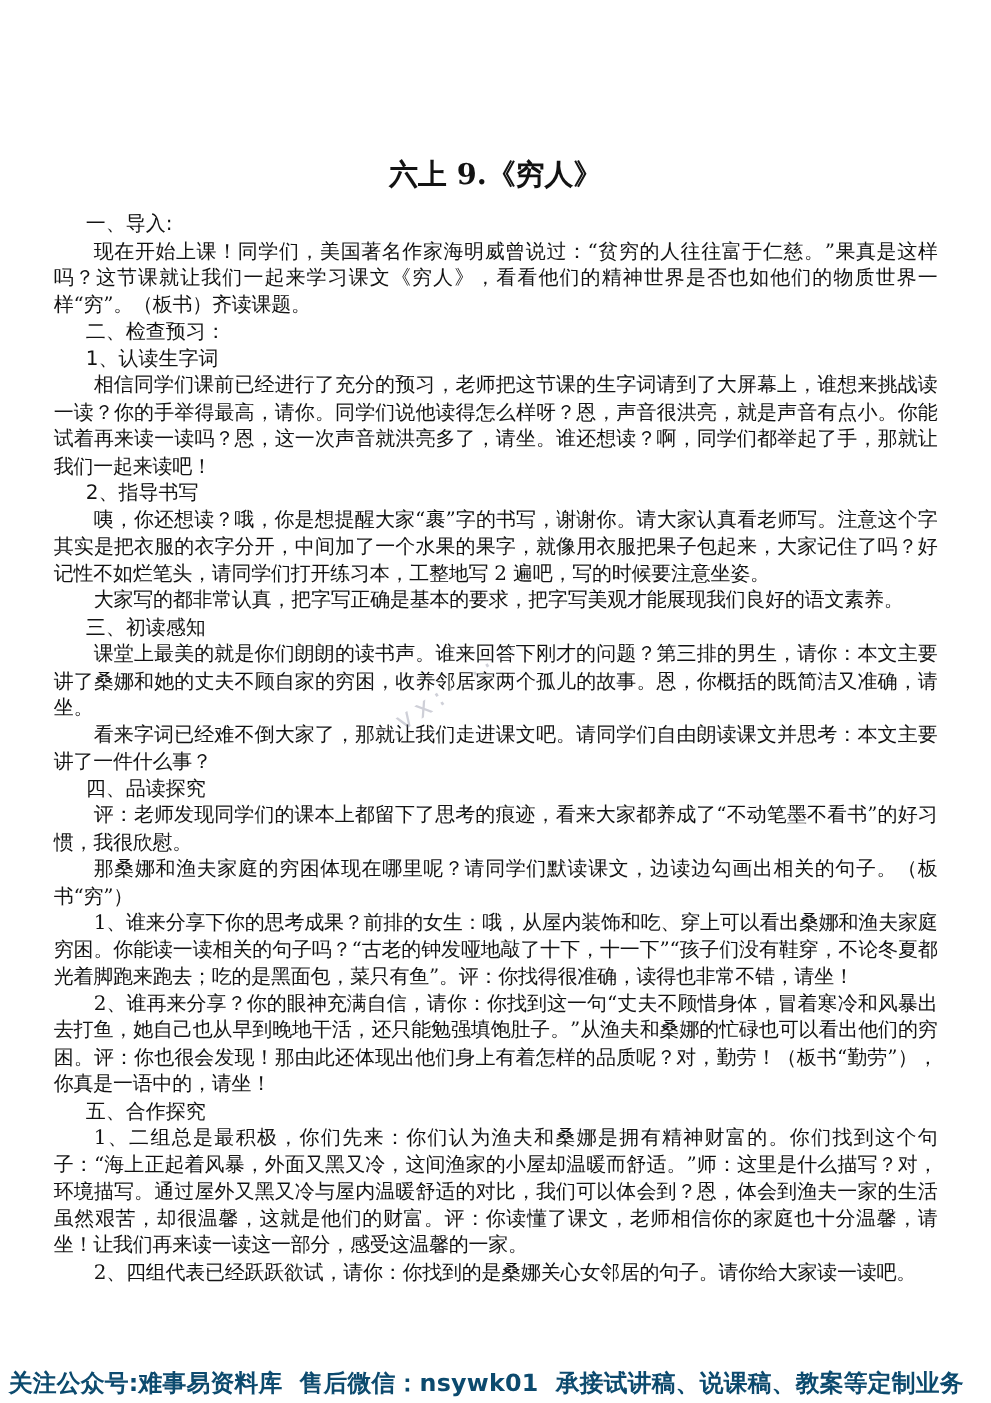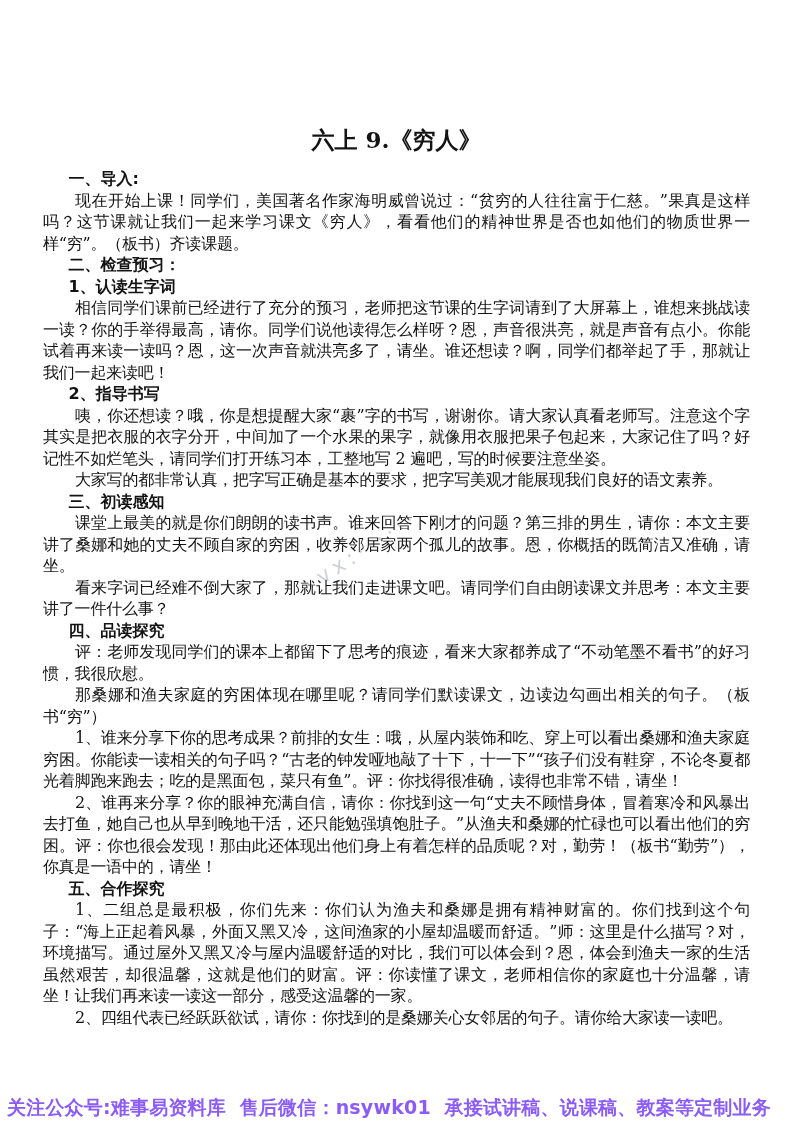--- a/index.html
+++ b/index.html
@@ -26,21 +26,21 @@
   .doc-title {
     font-size: 23px;
     font-weight: bold;
     text-align: center;
     line-height: 28px;
     margin: 0 0 14px 0;
     font-family: "DejaVu Serif", "Liberation Serif", serif;
   }
   .sec-heading {
     font-family: "DejaVu Sans", "Liberation Sans", sans-serif;
-    font-weight: bold;
+    font-weight: normal;
     font-size: 16px;
     line-height: 21.5px;
     text-indent: 1.6em;
     margin: 0;
   }
   .para {
     font-size: 16px;
     line-height: 21.5px;
     text-indent: 2em;
     text-align: justify;
@@ -102,14 +102,14 @@
     <p class="para">1、谁来分享下你的思考成果？前排的女生：哦，从屋内装饰和吃、穿上可以看出桑娜和渔夫家庭穷困。你能读一读相关的句子吗？“古老的钟发哑地敲了十下，十一下”“孩子们没有鞋穿，不论冬夏都光着脚跑来跑去；吃的是黑面包，菜只有鱼”。评：你找得很准确，读得也非常不错，请坐！</p>
     <p class="para">2、谁再来分享？你的眼神充满自信，请你：你找到这一句“丈夫不顾惜身体，冒着寒冷和风暴出去打鱼，她自己也从早到晚地干活，还只能勉强填饱肚子。”从渔夫和桑娜的忙碌也可以看出他们的穷困。评：你也很会发现！那由此还体现出他们身上有着怎样的品质呢？对，勤劳！（板书“勤劳”），你真是一语中的，请坐！</p>
 
     <h2 class="sec-heading">五、合作探究</h2>
     <p class="para">1、二组总是最积极，你们先来：你们认为渔夫和桑娜是拥有精神财富的。你们找到这个句子：“海上正起着风暴，外面又黑又冷，这间渔家的小屋却温暖而舒适。”师：这里是什么描写？对，环境描写。通过屋外又黑又冷与屋内温暖舒适的对比，我们可以体会到？恩，体会到渔夫一家的生活虽然艰苦，却很温馨，这就是他们的财富。评：你读懂了课文，老师相信你的家庭也十分温馨，请坐！让我们再来读一读这一部分，感受这温馨的一家。</p>
     <p class="para">2、四组代表已经跃跃欲试，请你：你找到的是桑娜关心女邻居的句子。请你给大家读一读吧。</p>
   </div>
 
   <div class="watermark">vx:······</div>
 
-  <div class="footer" style="color: #8b5cf6;">关注公众号:难事易资料库  售后微信：nsywk01  承接试讲稿、说课稿、教案等定制业务</div>
+  <div class="footer" style="color: #0c4a6e;">关注公众号:难事易资料库  售后微信：nsywk01  承接试讲稿、说课稿、教案等定制业务</div>
 </div>
 
 </body></html>

